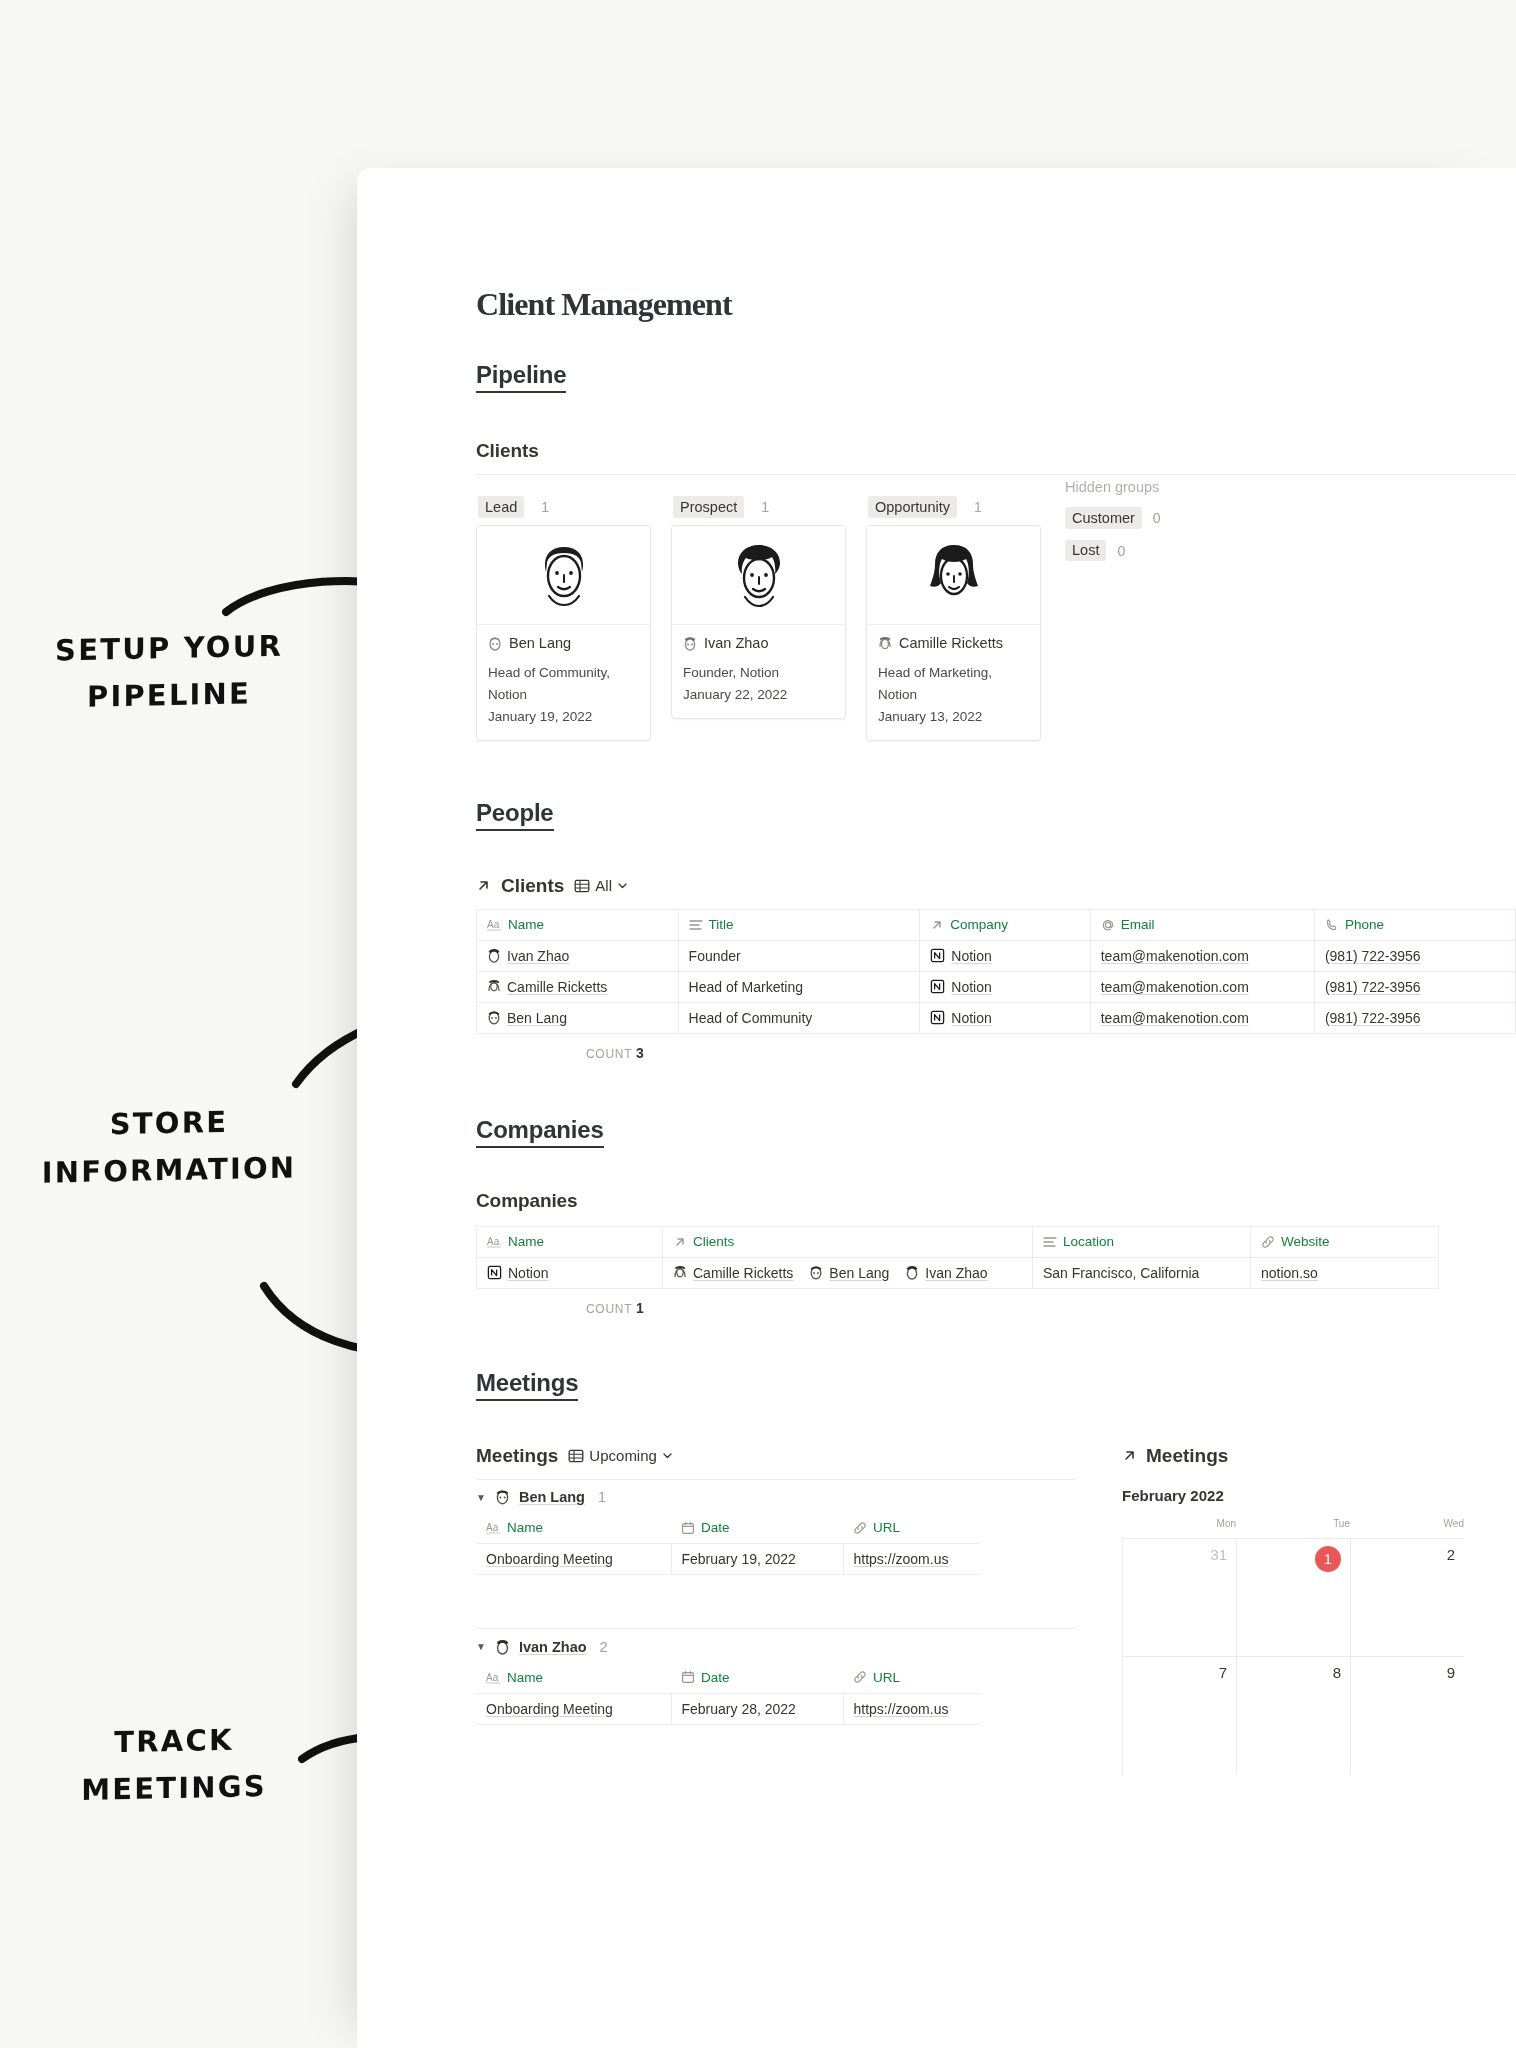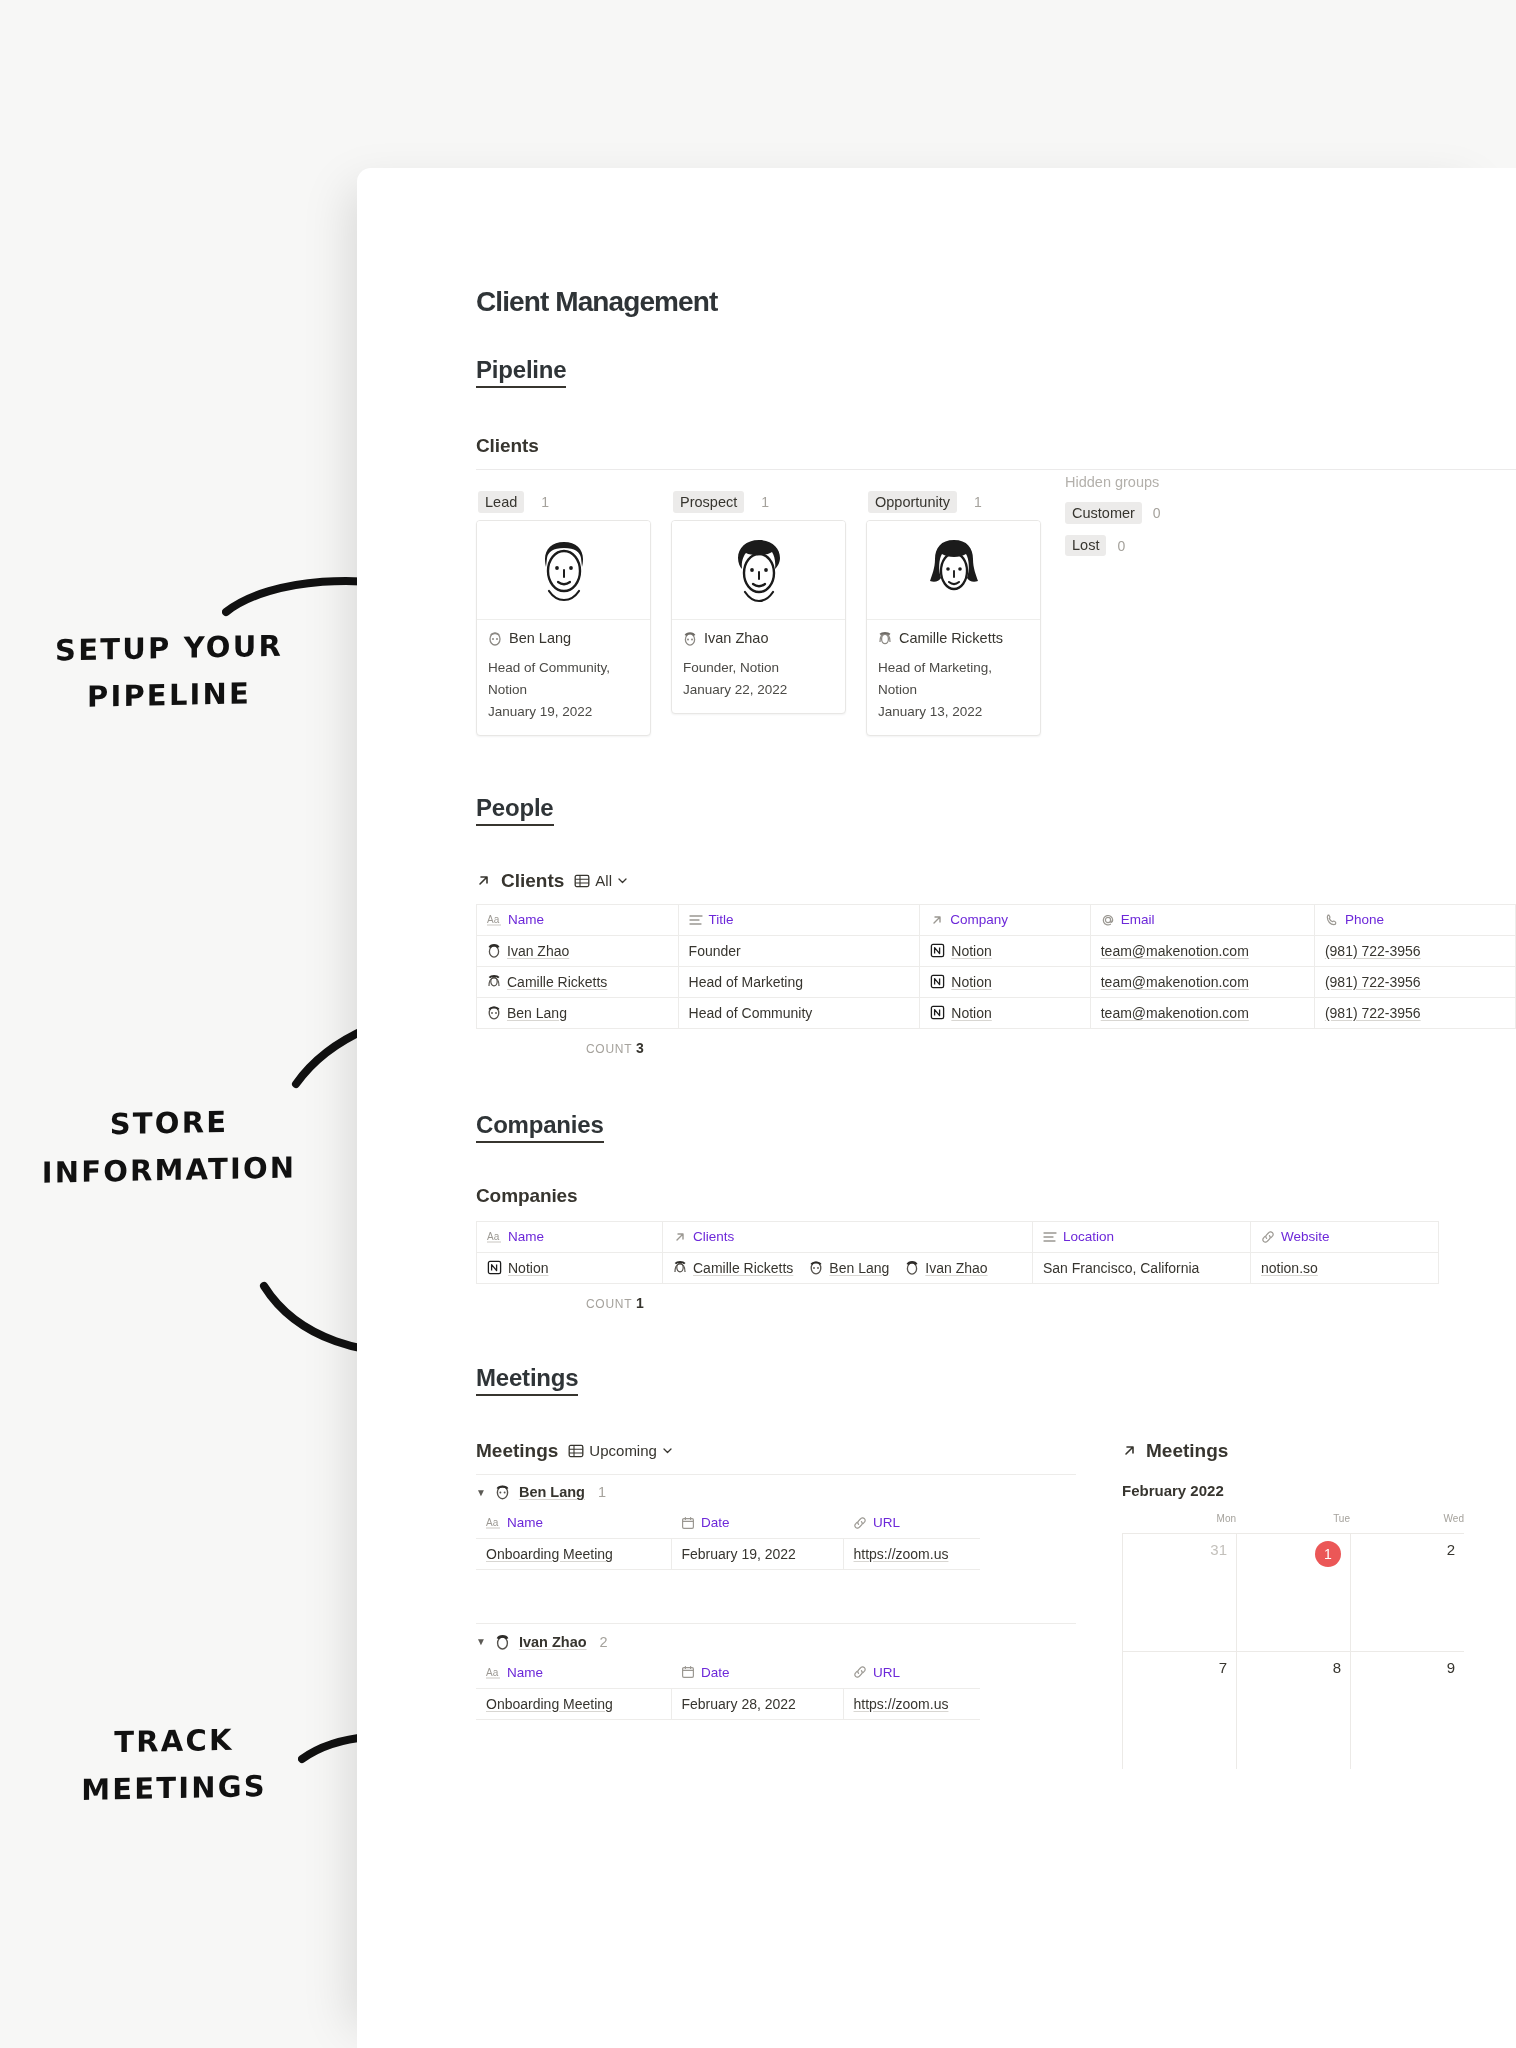--- a/index.html
+++ b/index.html
@@ -34,26 +34,27 @@
     background: #ffffff;
     border-top-left-radius: 14px;
     box-shadow: -26px 0 46px -20px rgba(0,0,0,0.13);
     overflow: hidden;
   }
   .page-inner { position: absolute; left: 0; top: 0; width: 1159px; }
 
   .content { padding: 0 0 0 119px; }
 
   h1.page-title {
-    font-size: 28px;
+    font-size: 32px;
     font-weight: 700;
     color: #2f3437;
     letter-spacing: -0.9px;
     margin-top: 118px;
     margin-bottom: 0;
+    font-family: Liberation Serif, serif;
   }
 
   h2.section-h {
     font-size: 24px;
     font-weight: 600;
     color: #2f3437;
     border-bottom: 2px solid #37352f;
     display: inline-block;
     padding-bottom: 2px;
     letter-spacing: -0.2px;
@@ -132,21 +133,21 @@
     text-align: left;
     font-weight: 400;
     padding: 0 10px;
     height: 31px;
     white-space: nowrap;
     overflow: hidden;
   }
   table.ntable tr th:first-child, table.ntable tr td:first-child { border-left: 1px solid #edecea; }
   table.ntable th {
     font-size: 13.5px;
-    color: #6d28d9;
+    color: #15803d;
     height: 31px;
   }
   table.ntable td { font-size: 14px; color: #37352f; }
   .th-in { display: flex; align-items: center; gap: 6px; }
   .cell-in { display: flex; align-items: center; gap: 6px; }
   .ulink { text-decoration: underline; text-decoration-color: #d8d6d2; text-underline-offset: 2px; }
   .count-row { font-size: 12px; color: #a5a29c; letter-spacing: 0.7px; margin-top: 11px; }
   .count-row b { color: #37352f; font-weight: 600; font-size: 14px; letter-spacing: 0; }
 
   

